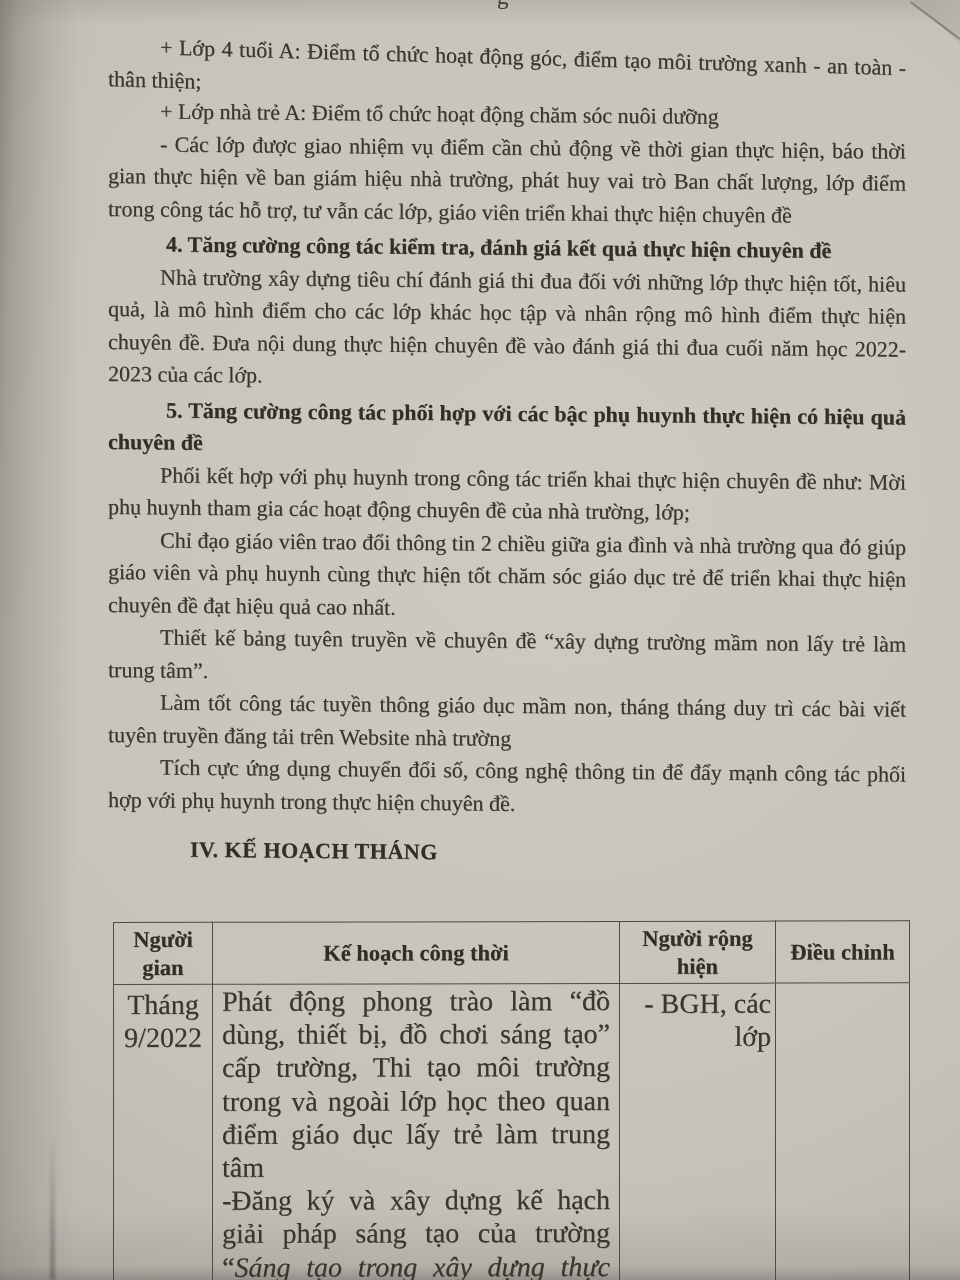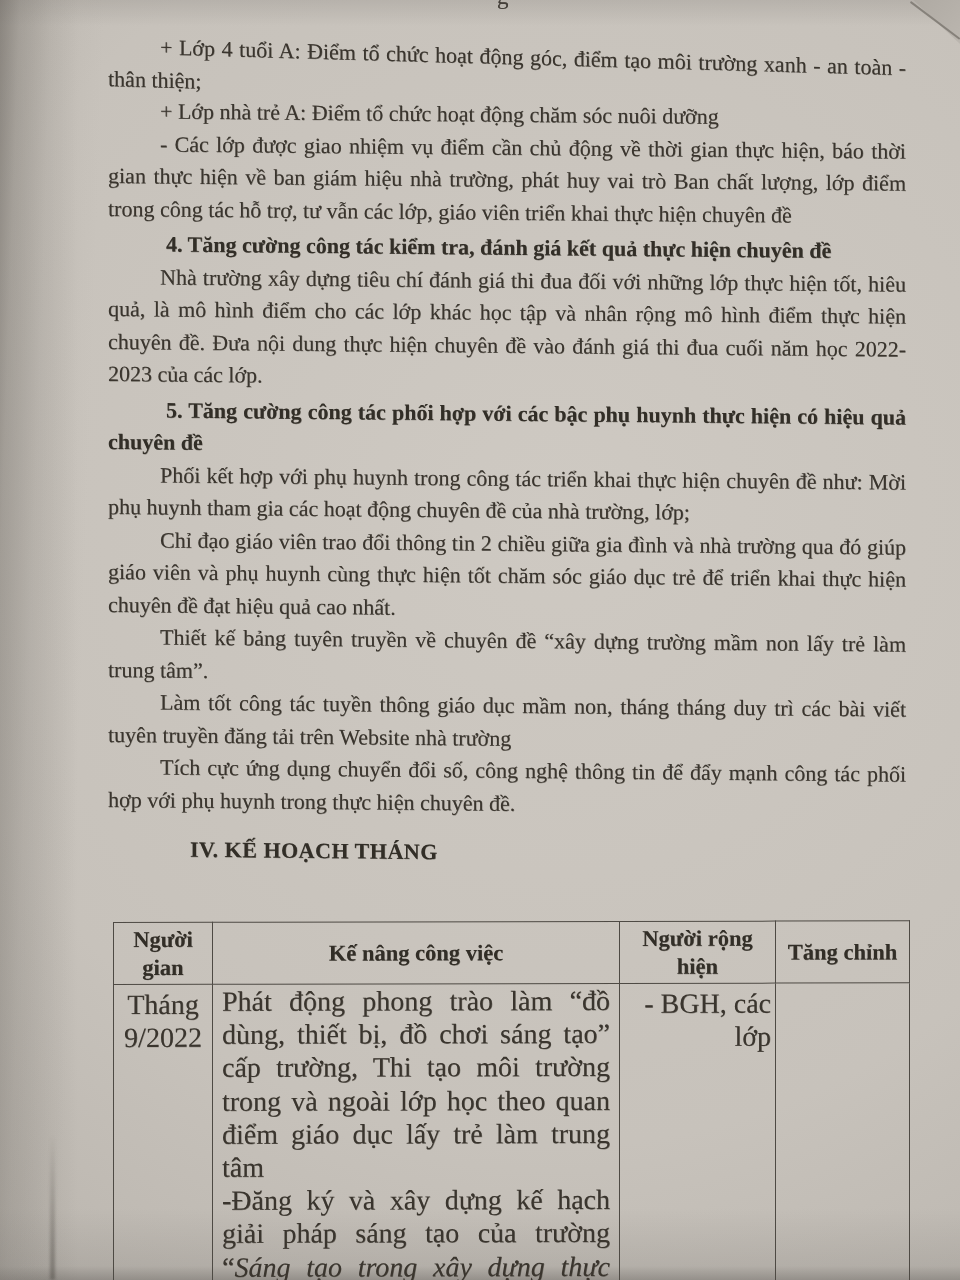--- a/index.html
+++ b/index.html
@@ -104,23 +104,23 @@
   <table>
     <colgroup>
       <col style="width:99px">
       <col style="width:407px">
       <col style="width:156px">
       <col style="width:134px">
     </colgroup>
     <thead>
       <tr>
         <th>Người gian</th>
-        <th>Kế nâng công việc</th>
+        <th>Kế hoạch công thời</th>
         <th>Người rộng hiện</th>
-        <th>Tăng chỉnh</th>
+        <th>Điều chỉnh</th>
       </tr>
     </thead>
     <tbody>
       <tr>
         <td class="td-time">Tháng 9/2022</td>
         <td class="td-plan">
           <p>Phát động phong trào làm “đồ dùng, thiết bị, đồ chơi sáng tạo” cấp trường, Thi tạo môi trường trong và ngoài lớp học theo quan điểm giáo dục lấy trẻ làm trung tâm</p>
           <p class="p2last"><span>-Đăng ký và xây dựng kế hạch giải pháp sáng tạo của trường “</span><em>Sáng tạo trong xây dựng thực đơn, nâng cao chất lượng tổ chức bữa ăn, kết hợp tăng cường vận</em></p>
         </td>
         <td class="td-exec">- BGH, các lớp</td>

